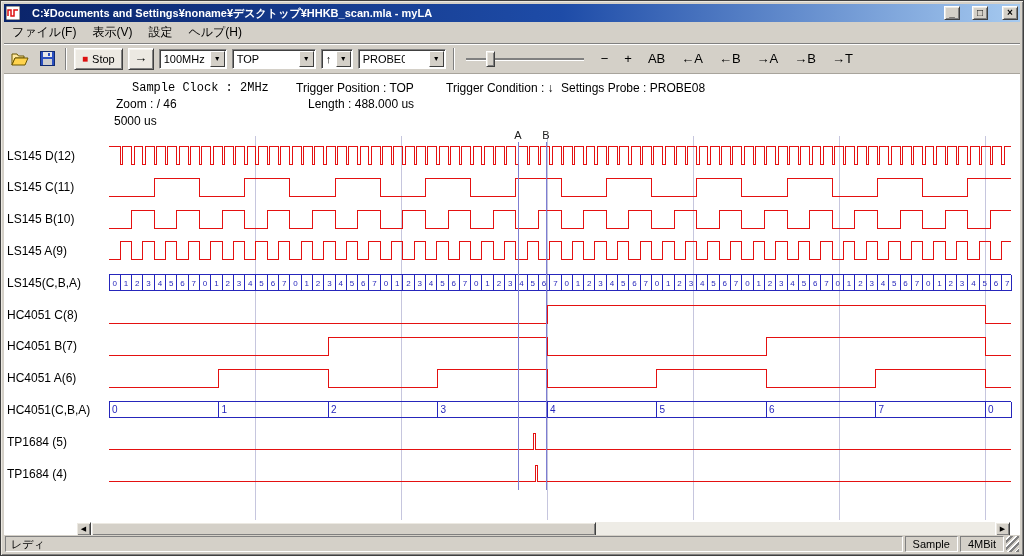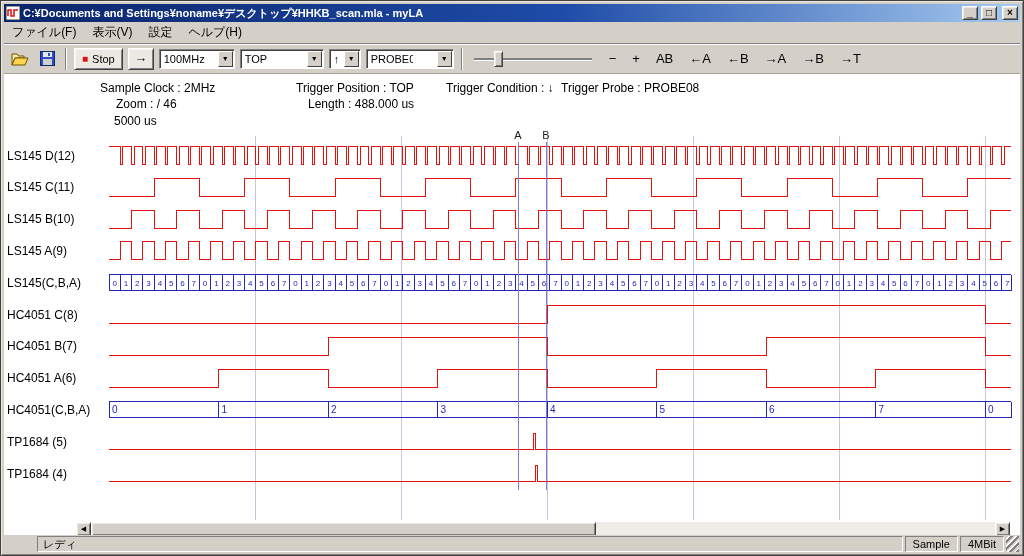--- a/index.html
+++ b/index.html
@@ -1,21 +1,21 @@
 <!DOCTYPE html>
 <html><head>
 <meta charset="utf-8">
 <style>
   *{box-sizing:border-box;margin:0;padding:0;}
   html,body{width:1024px;height:556px;overflow:hidden;}
   body{background:#000;font-family:"Liberation Sans",sans-serif;font-size:12px;color:#000;}
   .window{position:absolute;inset:0;background:#d4d0c8;padding:3px;border:1px solid #404040;
           box-shadow:inset 1px 1px 0 #ece9e2,inset -1px -1px 0 #808080;display:flex;flex-direction:column;}
   
-  .titlebar{flex:0 0 18px;background:linear-gradient(90deg,#0a246a,#1e4ca8 55%,#a6caf0);display:flex;align-items:center;padding:0 2px;gap:3px;}
+  .titlebar{flex:0 0 18px;background:linear-gradient(90deg,#0a246a,#1e4ca8 55%,#a6caf0);display:flex;align-items:center;padding:0 2px;gap:12px;}
   .app-icon{width:14px;height:14px;flex:0 0 14px;}
   .titlebar .title{color:#fff;font-size:11px;font-weight:bold;flex:1;white-space:nowrap;overflow:hidden;}
   .winbtn{width:16px;height:14px;flex:0 0 16px;background:#d4d0c8;border:1px solid;border-color:#fff #404040 #404040 #fff;
           box-shadow:inset 1px 1px 0 #ece9e2,inset -1px -1px 0 #808080;font-size:10px;line-height:12px;text-align:center;font-weight:bold;cursor:default;}
   .winbtn.close{margin-left:2px;}
   
   .menubar{flex:0 0 19px;display:flex;align-items:center;font-size:12px;border-bottom:1px solid #808080;box-shadow:0 1px 0 #fff;}
   .menu-item{padding:2px 8px;white-space:nowrap;text-align:right;}
   
   .toolbar{flex:0 0 30px;display:flex;align-items:center;padding:0 5px;gap:5px;border-bottom:1px solid #a8a49c;}
@@ -44,21 +44,21 @@
   #wave-svg text{font-family:"Liberation Sans",sans-serif;}
   
   .hscroll{position:absolute;left:72px;right:10px;top:448px;height:14px;display:flex;background:#eeece6;}
   .sbtn{width:15px;height:14px;flex:0 0 15px;background:#d4d0c8;border:1px solid;border-color:#fff #404040 #404040 #fff;
         box-shadow:inset 1px 1px 0 #ece9e2,inset -1px -1px 0 #808080;font-size:7px;line-height:12px;text-align:center;}
   .sthumb{width:505px;height:14px;background:#d4d0c8;border:1px solid;border-color:#fff #404040 #404040 #fff;
           box-shadow:inset 1px 1px 0 #ece9e2,inset -1px -1px 0 #808080;}
   .strack{flex:1;}
   
   .statusbar{flex:0 0 17px;display:flex;align-items:stretch;gap:2px;padding:1px 1px 0 1px;font-size:11px;}
-  .status-msg{flex:1;border:1px solid;border-color:#808080 #fff #fff #808080;padding:0 5px;line-height:14px;margin-left:32px;}
+  .status-msg{flex:1;border:1px solid;border-color:#808080 #fff #fff #808080;padding:0 5px;line-height:14px;}
   .spanel{border:1px solid;border-color:#808080 #fff #fff #808080;padding:0 7px;line-height:14px;}
   .grip{width:13px;background:repeating-linear-gradient(135deg,#d4d0c8 0 2px,#fff 2px 3px,#808080 3px 5px);}
 </style>
 </head>
 <body>
 
 <div class="window">
 
   <div class="titlebar">
     <svg class="app-icon" viewBox="0 0 14 14">
@@ -92,21 +92,21 @@
         <rect x="8" y="2" width="2" height="3" fill="#2b4fc0"></rect>
         <rect x="3" y="8" width="9" height="6" fill="#cfcfcf"></rect>
       </svg>
     </span>
     <span class="sep"></span>
     <span class="stopbtn">
       <span class="stopsq">■</span>
       <span>Stop</span>
     </span>
     <span class="runbtn">→</span>
-    <div class="combo" style="width:76px;">
+    <div class="combo" style="width:68px;">
       <span class="combo-text">100MHz</span>
       <span class="combo-btn">▼</span>
     </div>
     <div class="combo" style="width:84px;">
       <span class="combo-text">TOP</span>
       <span class="combo-btn">▼</span>
     </div>
     <div class="combo" style="width:32px;">
       <span class="combo-text">↑</span>
       <span class="combo-btn">▼</span>
@@ -126,24 +126,24 @@
       <button class="flatbtn">AB</button>
       <button class="flatbtn">←A</button>
       <button class="flatbtn">←B</button>
       <button class="flatbtn">→A</button>
       <button class="flatbtn">→B</button>
       <button class="flatbtn">→T</button>
     </div>
   </div>
 
   <div class="client">
-    <span class="info-label" style="left:96px;top:7px;">Sample Clock : 2MHz</span>
+    <span class="info-label" style="left:128px;top:7px;font-family:Liberation Mono, monospace;">Sample Clock : 2MHz</span>
     <span class="info-label" style="left:292px;top:7px;">Trigger Position : TOP</span>
     <span class="info-label" style="left:442px;top:7px;">Trigger Condition : ↓</span>
-    <span class="info-label" style="left:557px;top:7px;">Trigger Probe : PROBE08</span>
+    <span class="info-label" style="left:557px;top:7px;">Settings Probe : PROBE08</span>
     <span class="info-label" style="left:112px;top:23px;">Zoom : /  46</span>
     <span class="info-label" style="left:304px;top:23px;">Length : 488.000 us</span>
     <span class="info-label" style="left:82px;top:40px;margin-left:28px;">5000 us</span>
 
     <svg id="wave-svg" width="1018" height="392">
         <line x1="251" y1="6" x2="251" y2="390" stroke="#c6c6de" stroke-width="1" shape-rendering="crispEdges"></line>
         <line x1="397" y1="6" x2="397" y2="390" stroke="#c6c6de" stroke-width="1" shape-rendering="crispEdges"></line>
         <line x1="543" y1="6" x2="543" y2="390" stroke="#c6c6de" stroke-width="1" shape-rendering="crispEdges"></line>
         <line x1="689" y1="6" x2="689" y2="390" stroke="#c6c6de" stroke-width="1" shape-rendering="crispEdges"></line>
         <line x1="835" y1="6" x2="835" y2="390" stroke="#c6c6de" stroke-width="1" shape-rendering="crispEdges"></line>

